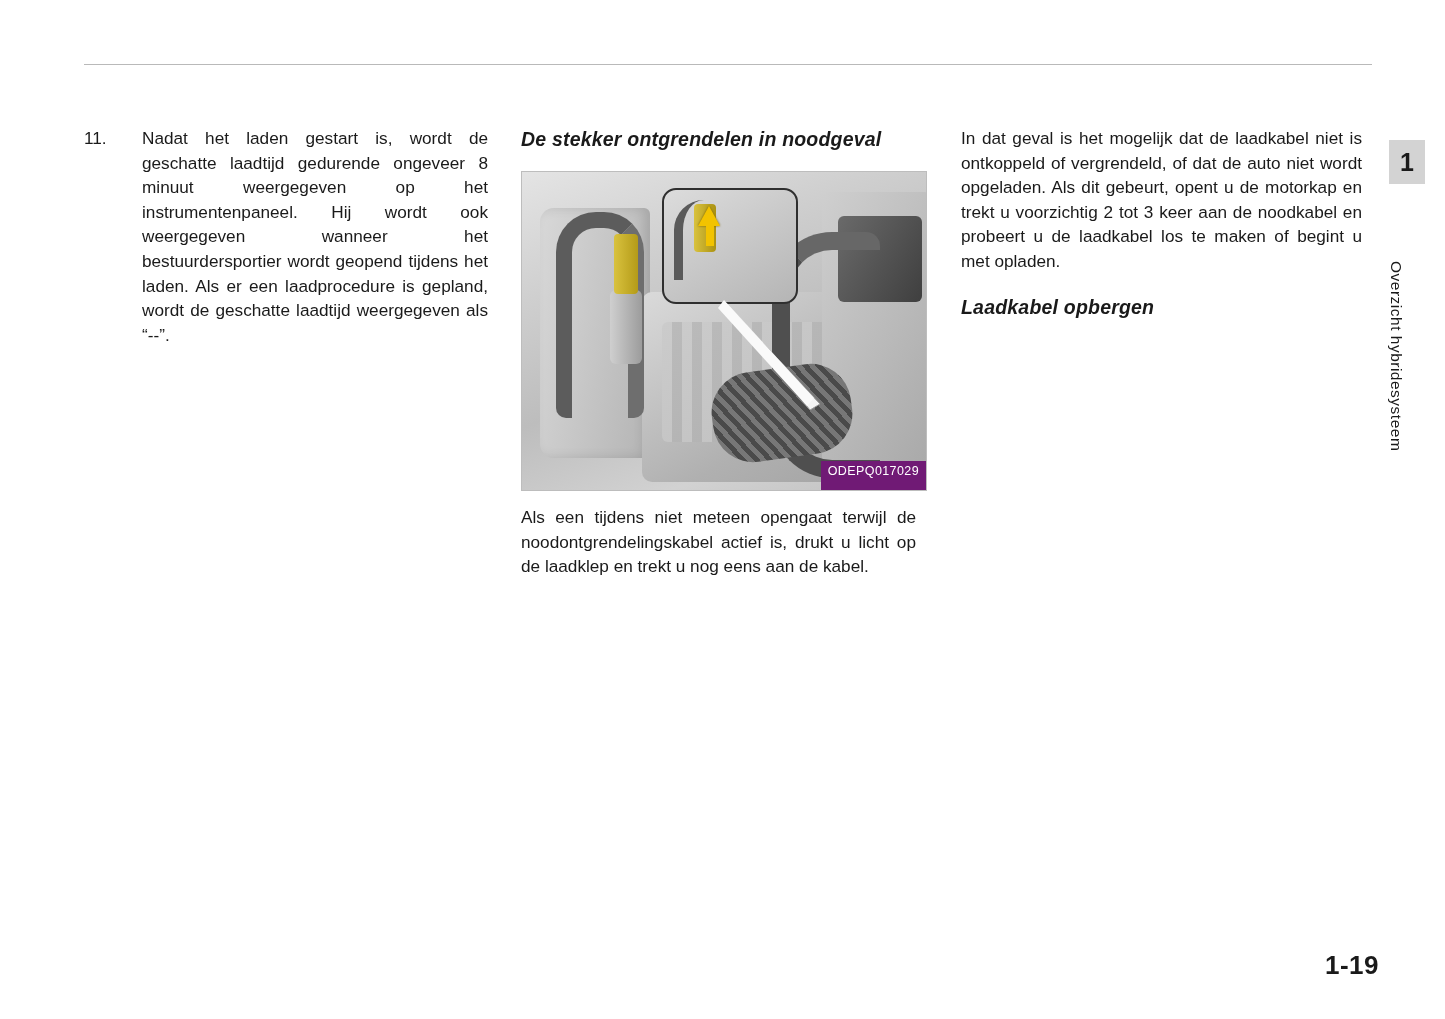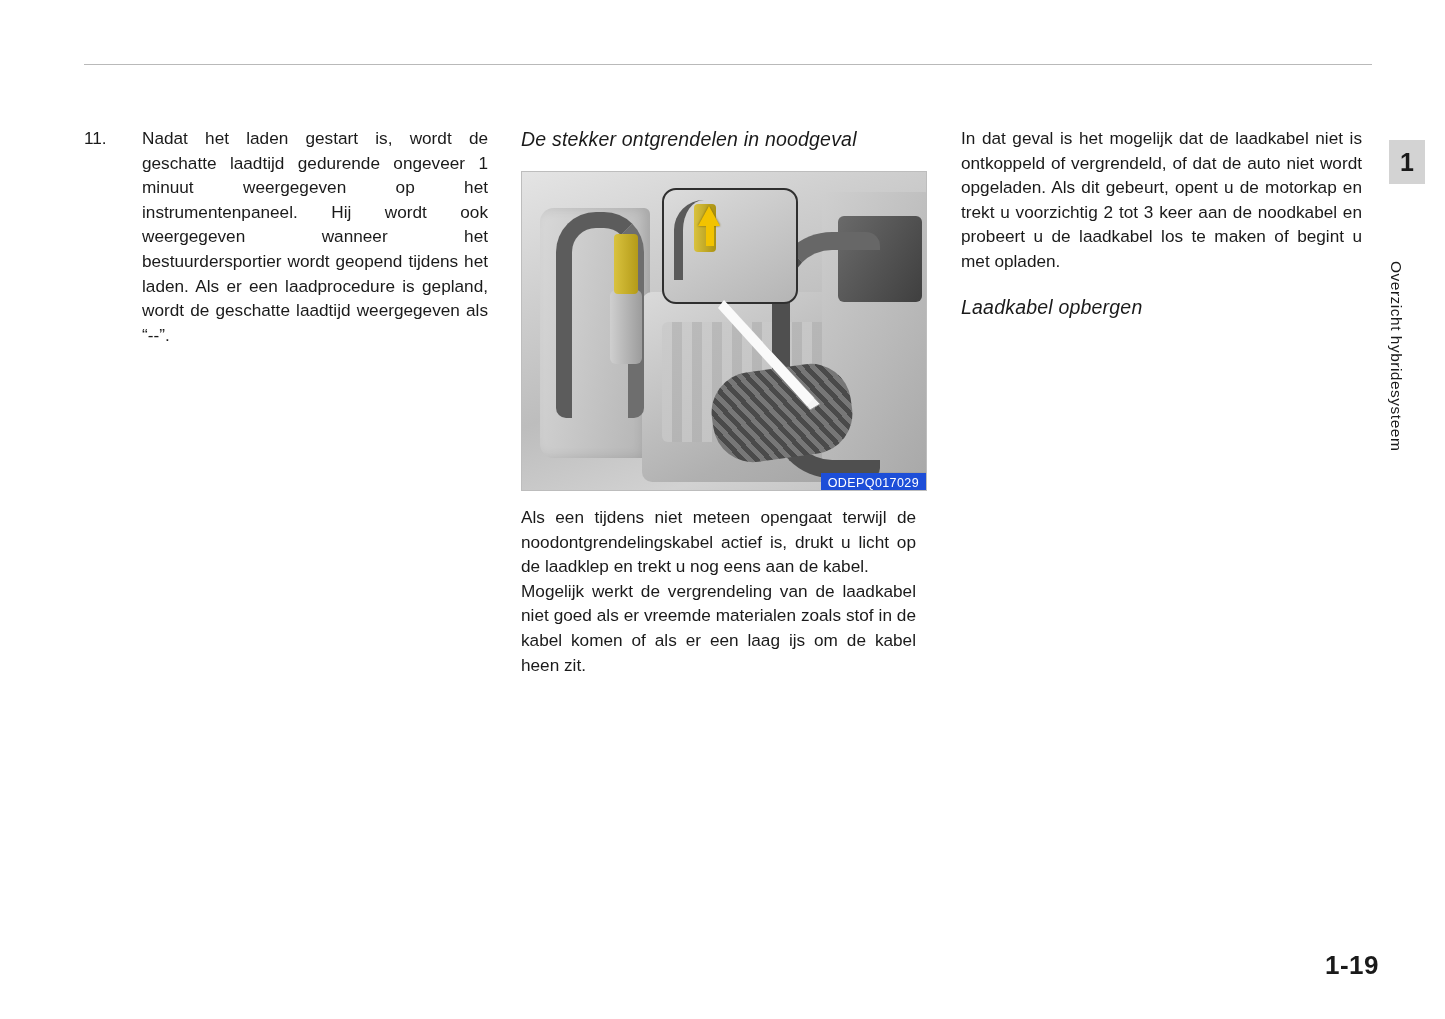--- a/index.html
+++ b/index.html
@@ -87,41 +87,41 @@
   }
   .numitem .txt {
     flex: 1 1 auto;
     text-align: justify;
   }
 
   h2.heading {
     margin: 0 0 18px 0;
     font-size: 19.5px;
     font-style: italic;
-    font-weight: normal;
+    font-weight: bold;
     line-height: 27px;
     letter-spacing: 0.2px;
   }
   h2.heading.tight { margin-bottom: 16px; }
 
   .figure {
     position: relative;
     margin: 0 0 14px 0;
     background: #c8c8c8;
     overflow: hidden;
     border: 1px solid #bdbdbd;
   }
   .figcode {
     position: absolute;
     right: 0;
     bottom: 0;
-    background: #1d4ed8;
+    background: #701a75;
     color: #ffffff;
     font-size: 12.5px;
-    padding: 3px 7px 0 7px;
+    padding: 3px 7px 12px 7px;
     letter-spacing: 0.4px;
   }
 
   
   .fig-engine { height: 318px; }
   .fig-engine .bg {
     position: absolute; inset: 0;
     background:
       linear-gradient(160deg,#e4e4e4 0%,#cfcfcf 28%,#bdbdbd 55%,#d2d2d2 80%,#c0c0c0 100%);
   }
@@ -281,21 +281,21 @@
   <div class="top-rule"></div>
 
   <div class="side-tab">
     <div class="chapnum">1</div>
     <div class="chaptitle">Overzicht hybridesysteem</div>
   </div>
 
   <div class="col col1">
     <div class="numitem">
       <div class="num">11.</div>
-      <div class="txt">Nadat het laden gestart is, wordt de geschatte laadtijd gedurende ongeveer 1 minuut weergegeven op het instrumentenpaneel. Hij wordt ook weergegeven wanneer het bestuurdersportier wordt geopend tijdens het laden. Als er een laadprocedure is gepland, wordt de geschatte laadtijd weergegeven als “--”.</div>
+      <div class="txt">Nadat het laden gestart is, wordt de geschatte laadtijd gedurende ongeveer 8 minuut weergegeven op het instrumentenpaneel. Hij wordt ook weergegeven wanneer het bestuurdersportier wordt geopend tijdens het laden. Als er een laadprocedure is gepland, wordt de geschatte laadtijd weergegeven als “--”.</div>
     </div>
   </div>
 
   <div class="col col2">
     <h2 class="heading">De stekker ontgrendelen in noodgeval</h2>
 
     <div class="figure fig-engine">
       <div class="bg"></div>
       <div class="blockA"></div>
       <div class="mainblock"></div>
@@ -317,21 +317,20 @@
 
       <svg class="pointer" viewBox="0 0 404 318" preserveAspectRatio="none">
         <polygon points="200,130 210,138 298,232 288,238" fill="#f4f4f4" stroke="#9a9a9a" stroke-width="1"></polygon>
         <polygon points="202,128 292,226 285,234 196,136" fill="#fafafa"></polygon>
       </svg>
 
       <div class="figcode">ODEPQ017029</div>
     </div>
 
     <p class="body">Als een tijdens niet meteen opengaat terwijl de noodontgrendelingskabel actief is, drukt u licht op de laadklep en trekt u nog eens aan de kabel.</p>
-    <p class="body">Mogelijk werkt de vergrendeling van de laadkabel niet goed als er vreemde materialen zoals stof in de kabel komen of als er een laag ijs om de kabel heen zit.</p>
   </div>
 
   <div class="col col3">
     <p class="body">In dat geval is het mogelijk dat de laadkabel niet is ontkoppeld of vergrendeld, of dat de auto niet wordt opgeladen. Als dit gebeurt, opent u de motorkap en trekt u voorzichtig 2 tot 3 keer aan de noodkabel en probeert u de laadkabel los te maken of begint u met opladen.</p>
     <div class="gap-md"></div>
     <h2 class="heading tight">Laadkabel opbergen</h2>
 
 
   </div>
 

